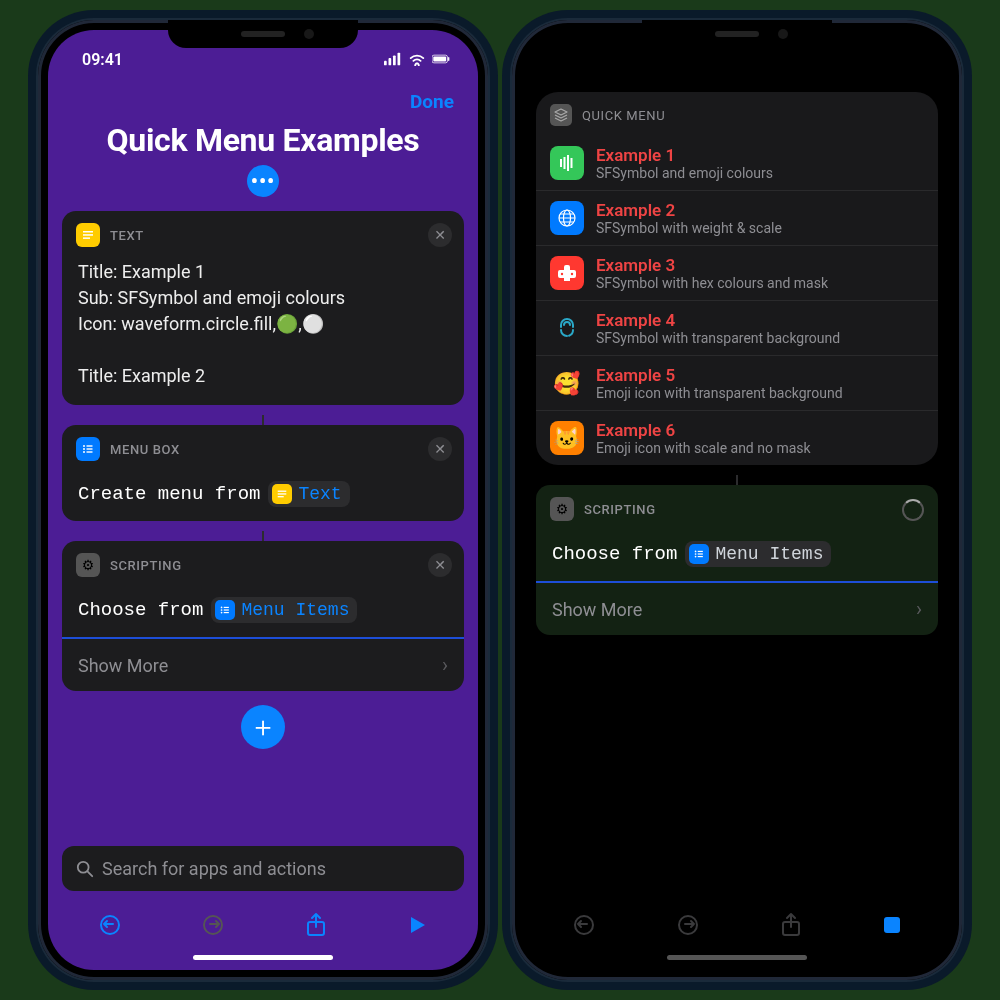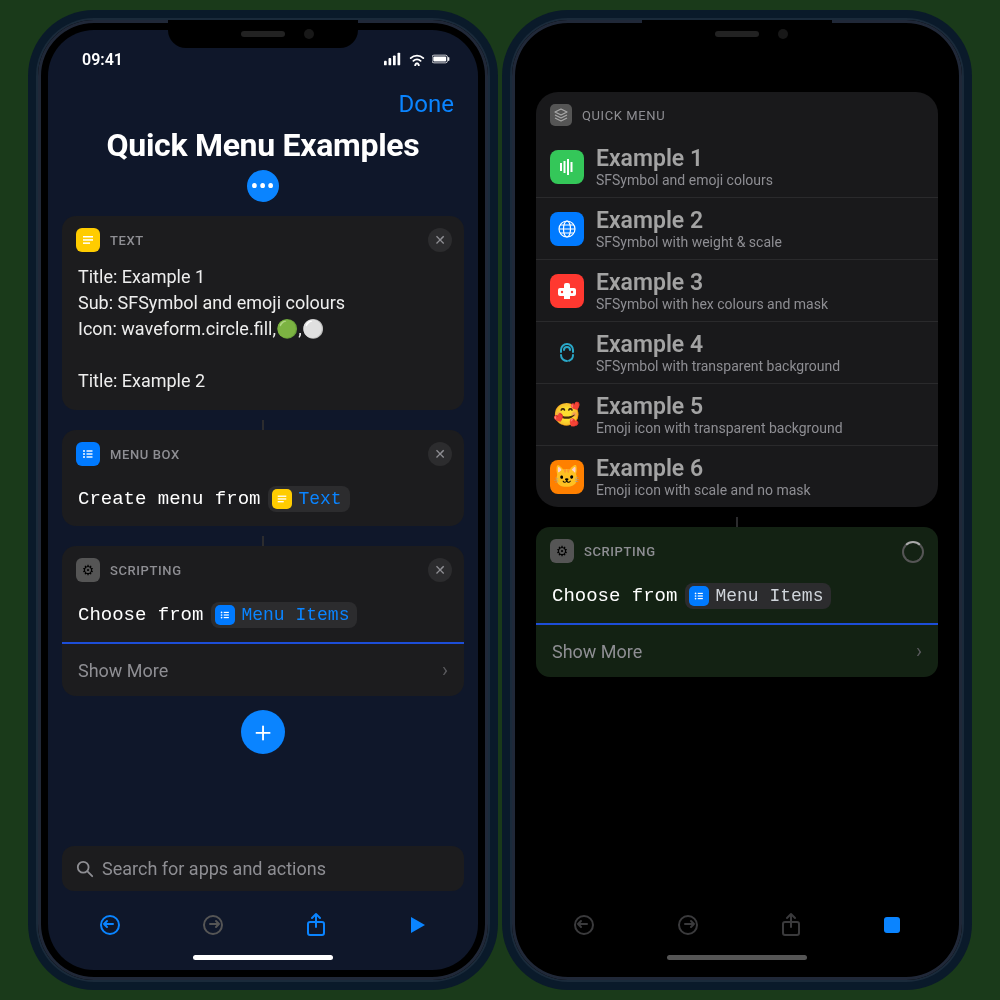--- a/index.html
+++ b/index.html
@@ -32,34 +32,34 @@
     border-bottom-left-radius: 18px;
     border-bottom-right-radius: 18px;
     z-index: 50;
     display:flex; align-items:center; justify-content:center; gap:22px;
   }
   .speaker { width:44px; height:6px; border-radius:3px; background:#222; }
   .camdot { width:10px; height:10px; border-radius:50%; background:#181818; position:absolute; right:44px; top:9px;}
   .screen {
     position: absolute; inset: 10px;
     border-radius: 46px;
-    background: #0f172a;
+    background: #4c1d95;
     overflow: hidden;
     display: flex; flex-direction: column;
   }
   .statusbar {
     height: 46px;
     display:flex; align-items:center; justify-content:space-between;
     padding: 6px 28px 0 34px;
     color:#fff; font-weight:600; font-size:16px;
   }
   .status-icons { display:flex; gap:6px; align-items:center;}
   .status-icons svg { width:18px; height:14px; }
   .nav-done { text-align:right; padding: 8px 24px 4px; }
-  .nav-done span { color:#0a84ff; font-size:24px; font-weight:400; }
+  .nav-done span { color:#0a84ff; font-size:19px; font-weight:700; }
   .title-row { display:flex; align-items:center; gap:6px; padding: 4px 20px 10px; flex-direction: column; }
   .title-row h1 { color:#fff; font-size:32px; font-weight:700; margin:0; letter-spacing:-0.3px;}
   .ellipsis-badge { width:32px; height:32px; border-radius:50%; background:#0a84ff; display:flex; align-items:center; justify-content:center;}
   .ellipsis-badge span{ color:#fff; font-size:20px; line-height:1; letter-spacing:1px; font-weight:700;}
   .content { flex:1; padding: 4px 14px; overflow:hidden; }
   .card {
     background: #1c1c1e;
     border-radius: 14px;
     margin-bottom: 10px;
     position:relative;
@@ -98,21 +98,21 @@
   .menu-panel {
     background:#1c1c1ee8; border-radius:22px; margin:10px 14px; overflow:hidden; backdrop-filter: blur(4px);
   }
   .menu-hdr { display:flex; align-items:center; gap:10px; padding:12px 14px 10px; }
   .menu-hdr .hicon2 { width:22px;height:22px;border-radius:5px;background:#555;display:flex;align-items:center;justify-content:center;color:#ccc;font-size:13px;}
   .menu-hdr .hlabel { color:#8e8e93; font-size:13px; letter-spacing:0.6px;}
   .menu-row { display:flex; align-items:center; gap:12px; padding:9px 14px; border-top:1px solid #2a2a2c;}
   .menu-row:first-of-type { border-top:none; }
   .app-icon { width:34px; height:34px; border-radius:8px; display:flex; align-items:center; justify-content:center; font-size:18px; flex-shrink:0;}
   .menu-text { display:flex; flex-direction:column; }
-  .menu-text .t { color:#a3a3a3; font-weight:600; font-size:23px;}
+  .menu-text .t { color:#ef4444; font-weight:600; font-size:17px;}
   .menu-text .s { color:#8e8e93; font-size:14px;}
   .spinner { width:18px; height:18px; border:2px solid #555; border-top-color:#aaa; border-radius:50%; position:absolute; right:14px; top:14px;}
   .chev { color:#5a5a5e; font-size:20px;}
   svg{display:block}
 </style>
 </head>
 <body>
 
 <div class="phone">
   <div class="notch">

